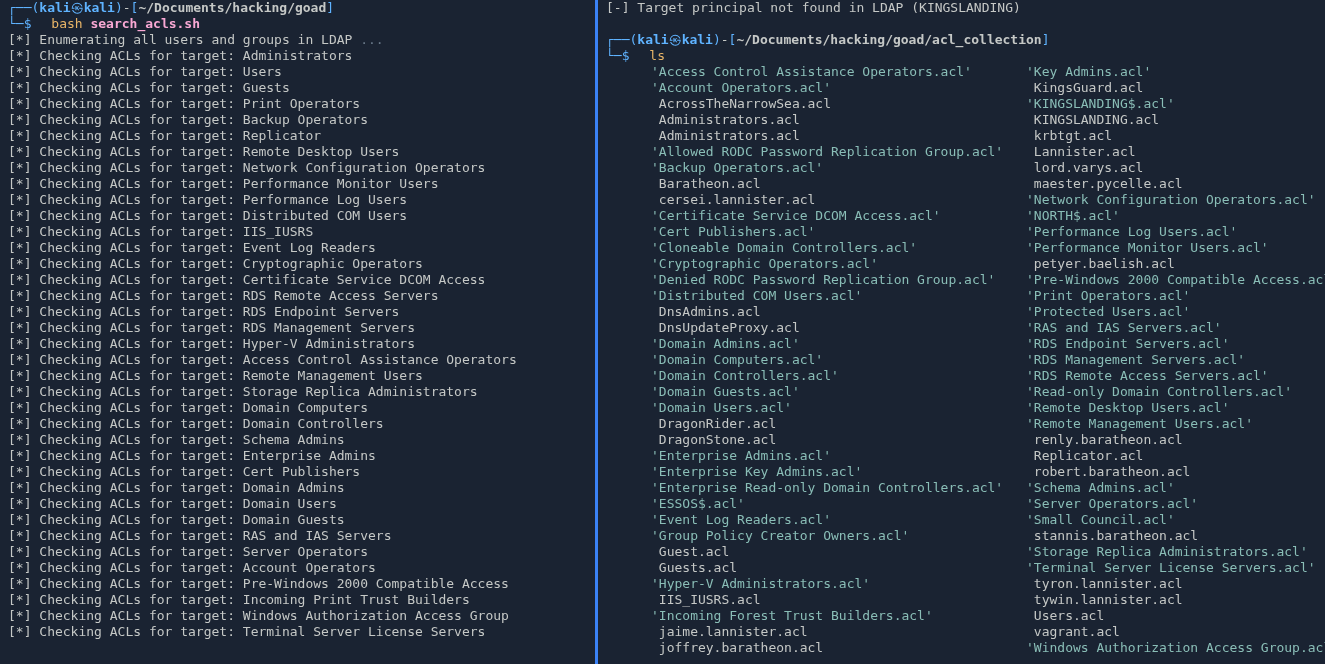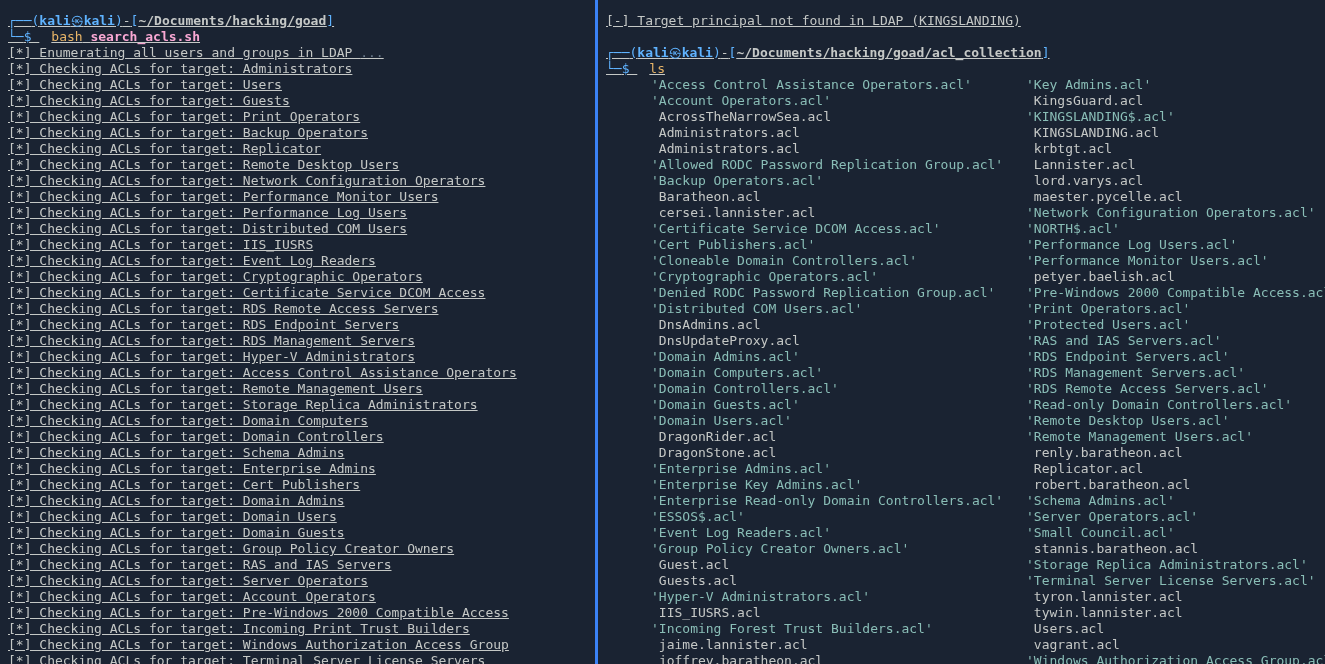--- a/index.html
+++ b/index.html
@@ -9,23 +9,22 @@
       font-family: 'Consolas', 'Monaco', monospace;
       font-size: 13px;
       line-height: 16px;
       width: 1325px;
       height: 664px;
       overflow: hidden;
       display: flex;
     }
     .pane {
       flex: 1;
-      padding: 13px 8px;
+      padding: 0 8px;
       overflow: hidden;
-      text-decoration: underline;
     }
     .pane-left { width: 595px; flex: none; }
     .pane-right { flex: 1; border-left: 3px solid #3b82f6; }
     .prompt-line { white-space: pre; }
     .paren { color: #5fb3ff; }
     .user { color: #5fb3ff; font-weight: bold; }
     .at { color: #5fb3ff; }
     .host { color: #5fb3ff; font-weight: bold; }
     .dash { color: #c5c8c6; }
     .bracket { color: #5fb3ff; }
@@ -74,21 +73,20 @@
       <div class="output">[*] Checking ACLs for target: Remote Management Users</div>
       <div class="output">[*] Checking ACLs for target: Storage Replica Administrators</div>
       <div class="output">[*] Checking ACLs for target: Domain Computers</div>
       <div class="output">[*] Checking ACLs for target: Domain Controllers</div>
       <div class="output">[*] Checking ACLs for target: Schema Admins</div>
       <div class="output">[*] Checking ACLs for target: Enterprise Admins</div>
       <div class="output">[*] Checking ACLs for target: Cert Publishers</div>
       <div class="output">[*] Checking ACLs for target: Domain Admins</div>
       <div class="output">[*] Checking ACLs for target: Domain Users</div>
       <div class="output">[*] Checking ACLs for target: Domain Guests</div>
-      <div class="output">[*] Checking ACLs for target: Group Policy Creator Owners</div>
       <div class="output">[*] Checking ACLs for target: RAS and IAS Servers</div>
       <div class="output">[*] Checking ACLs for target: Server Operators</div>
       <div class="output">[*] Checking ACLs for target: Account Operators</div>
       <div class="output">[*] Checking ACLs for target: Pre-Windows 2000 Compatible Access</div>
       <div class="output">[*] Checking ACLs for target: Incoming Print Trust Builders</div>
       <div class="output">[*] Checking ACLs for target: Windows Authorization Access Group</div>
       <div class="output">[*] Checking ACLs for target: Terminal Server License Servers</div>
     </div>
 </div>
 

